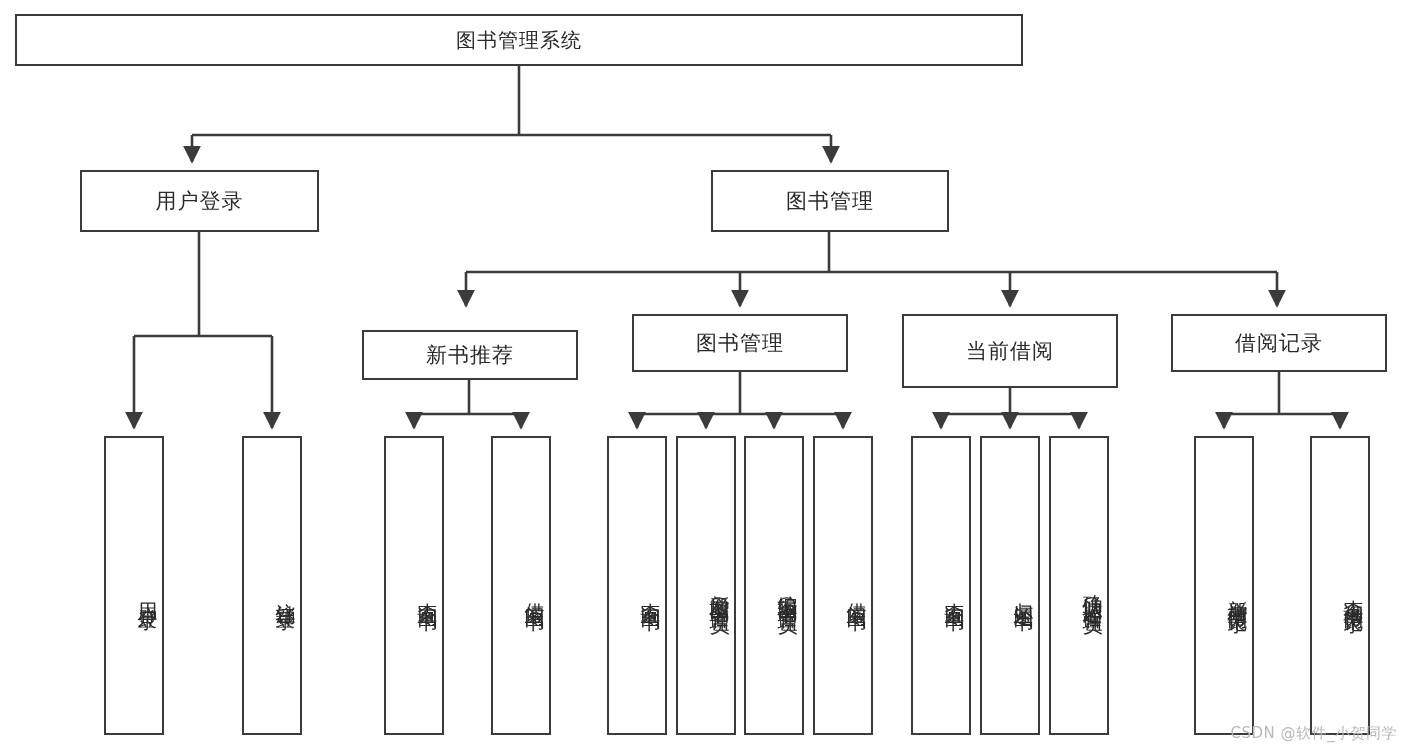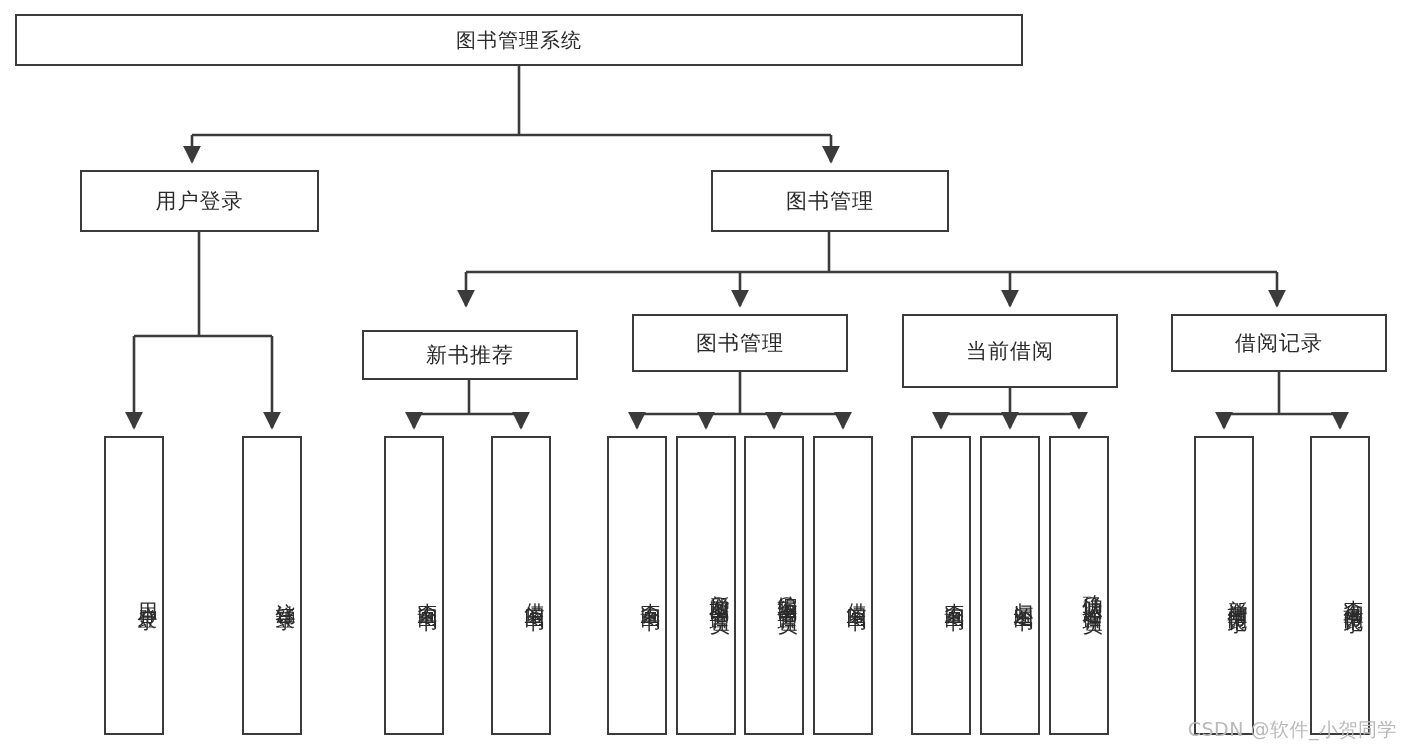--- a/index.html
+++ b/index.html
@@ -46,21 +46,21 @@
     align-items: flex-start;
     justify-content: center;
   }
   .node.root {
     font-size: 20px;
   }
   .watermark {
     position: absolute;
     right: 8px;
     bottom: 4px;
-    font-size: 19px;
+    font-size: 15px;
     color: #b9b9b9;
     letter-spacing: 0.5px;
     white-space: nowrap;
   }
 </style>
 </head>
 <body>
 
 <div id="canvas">
 

